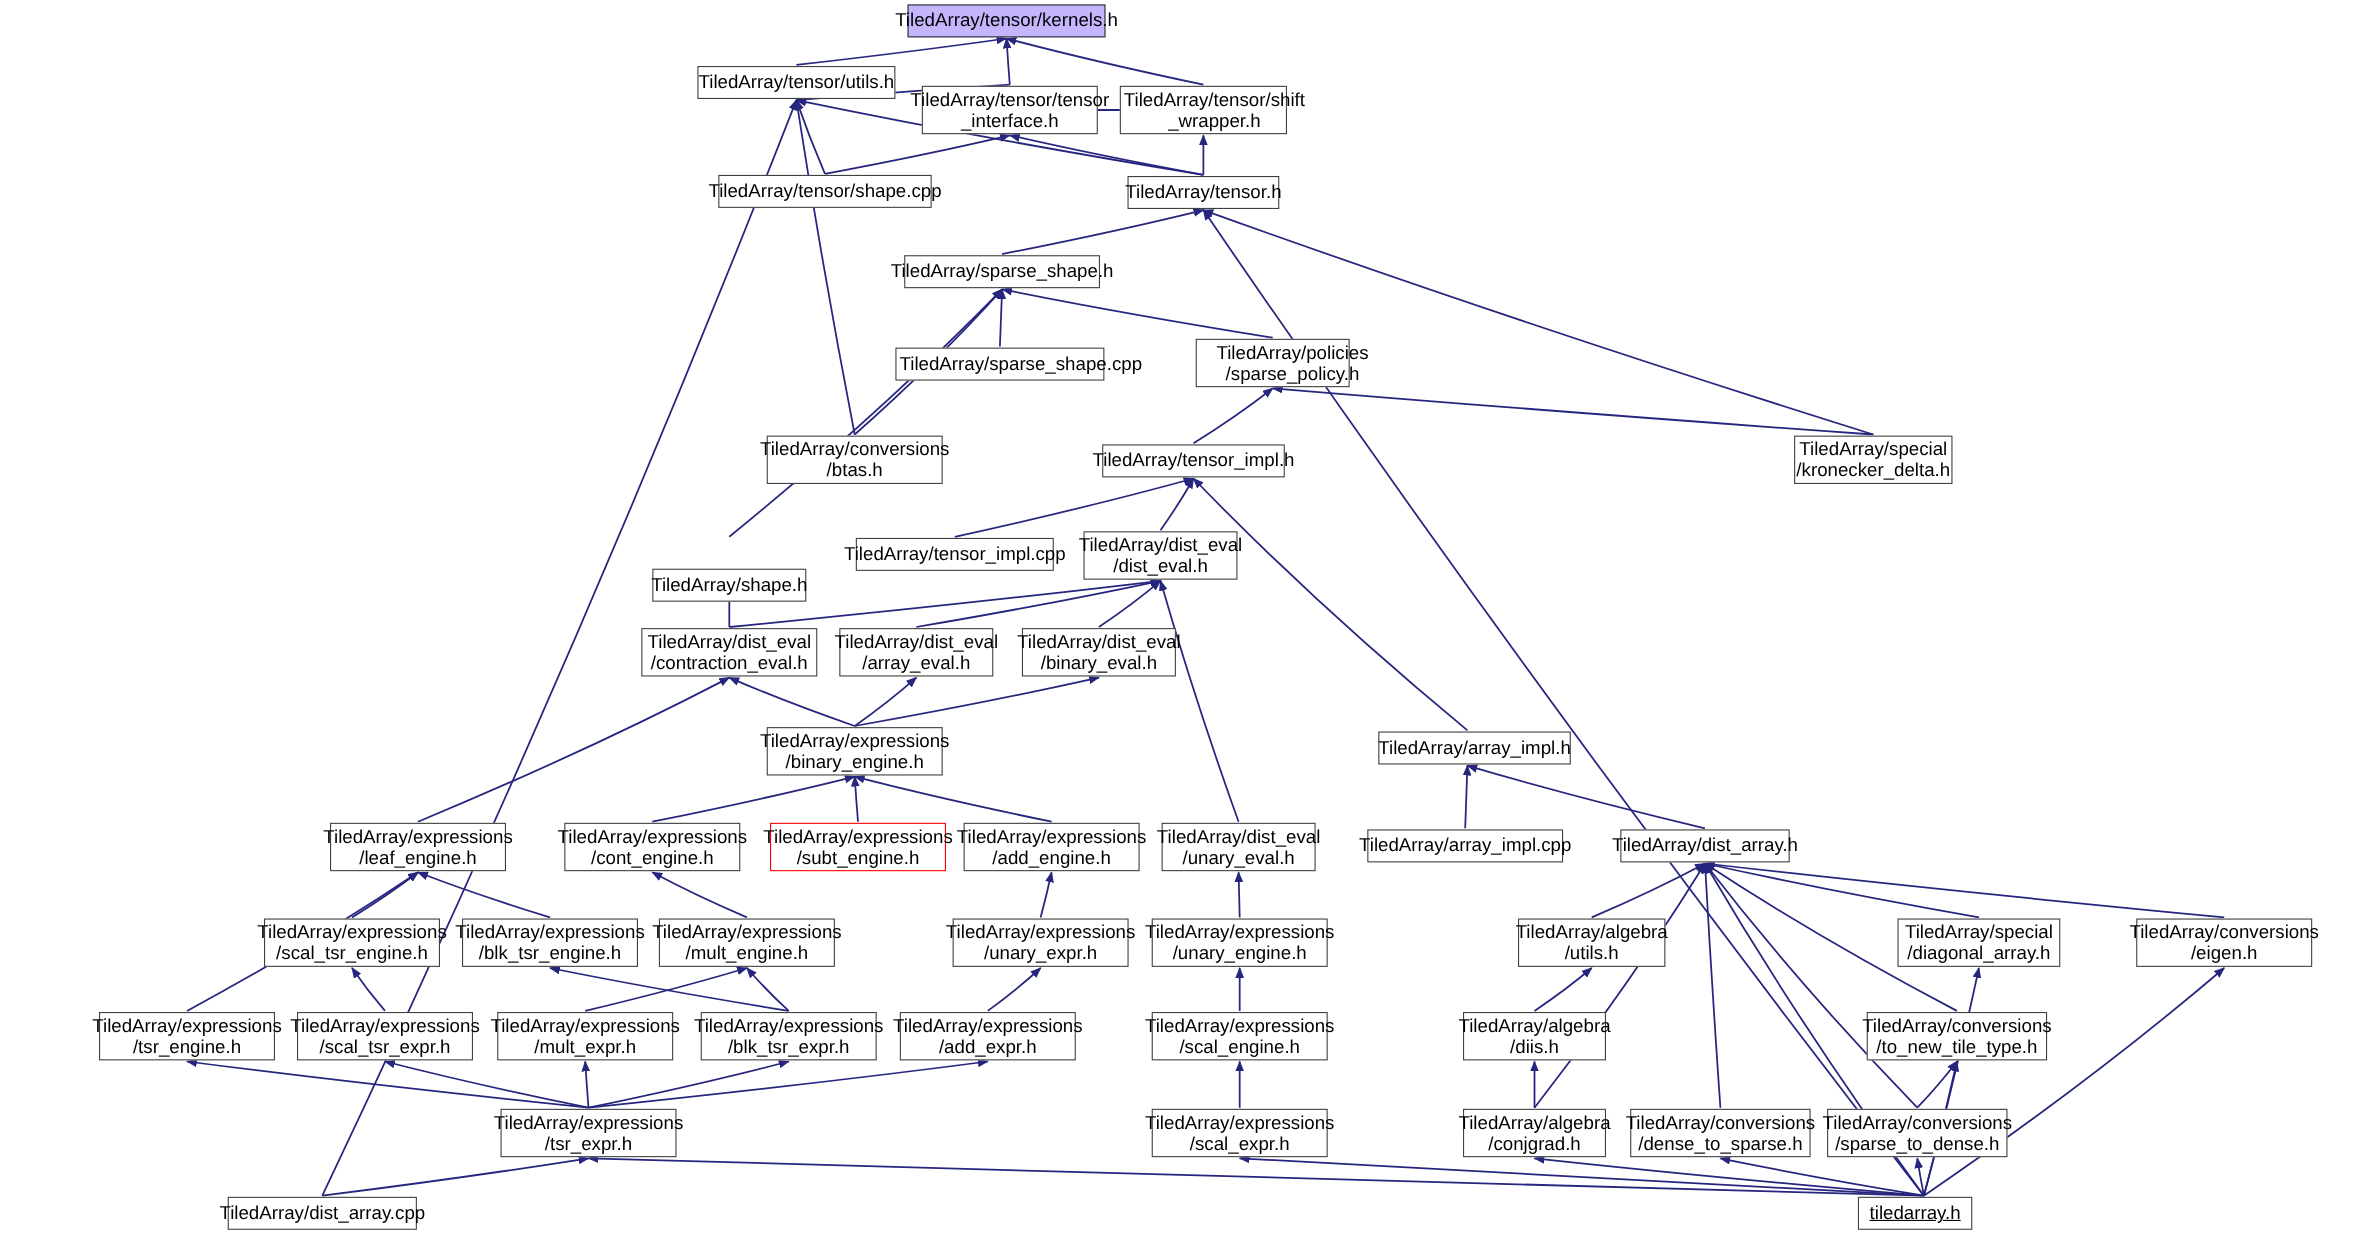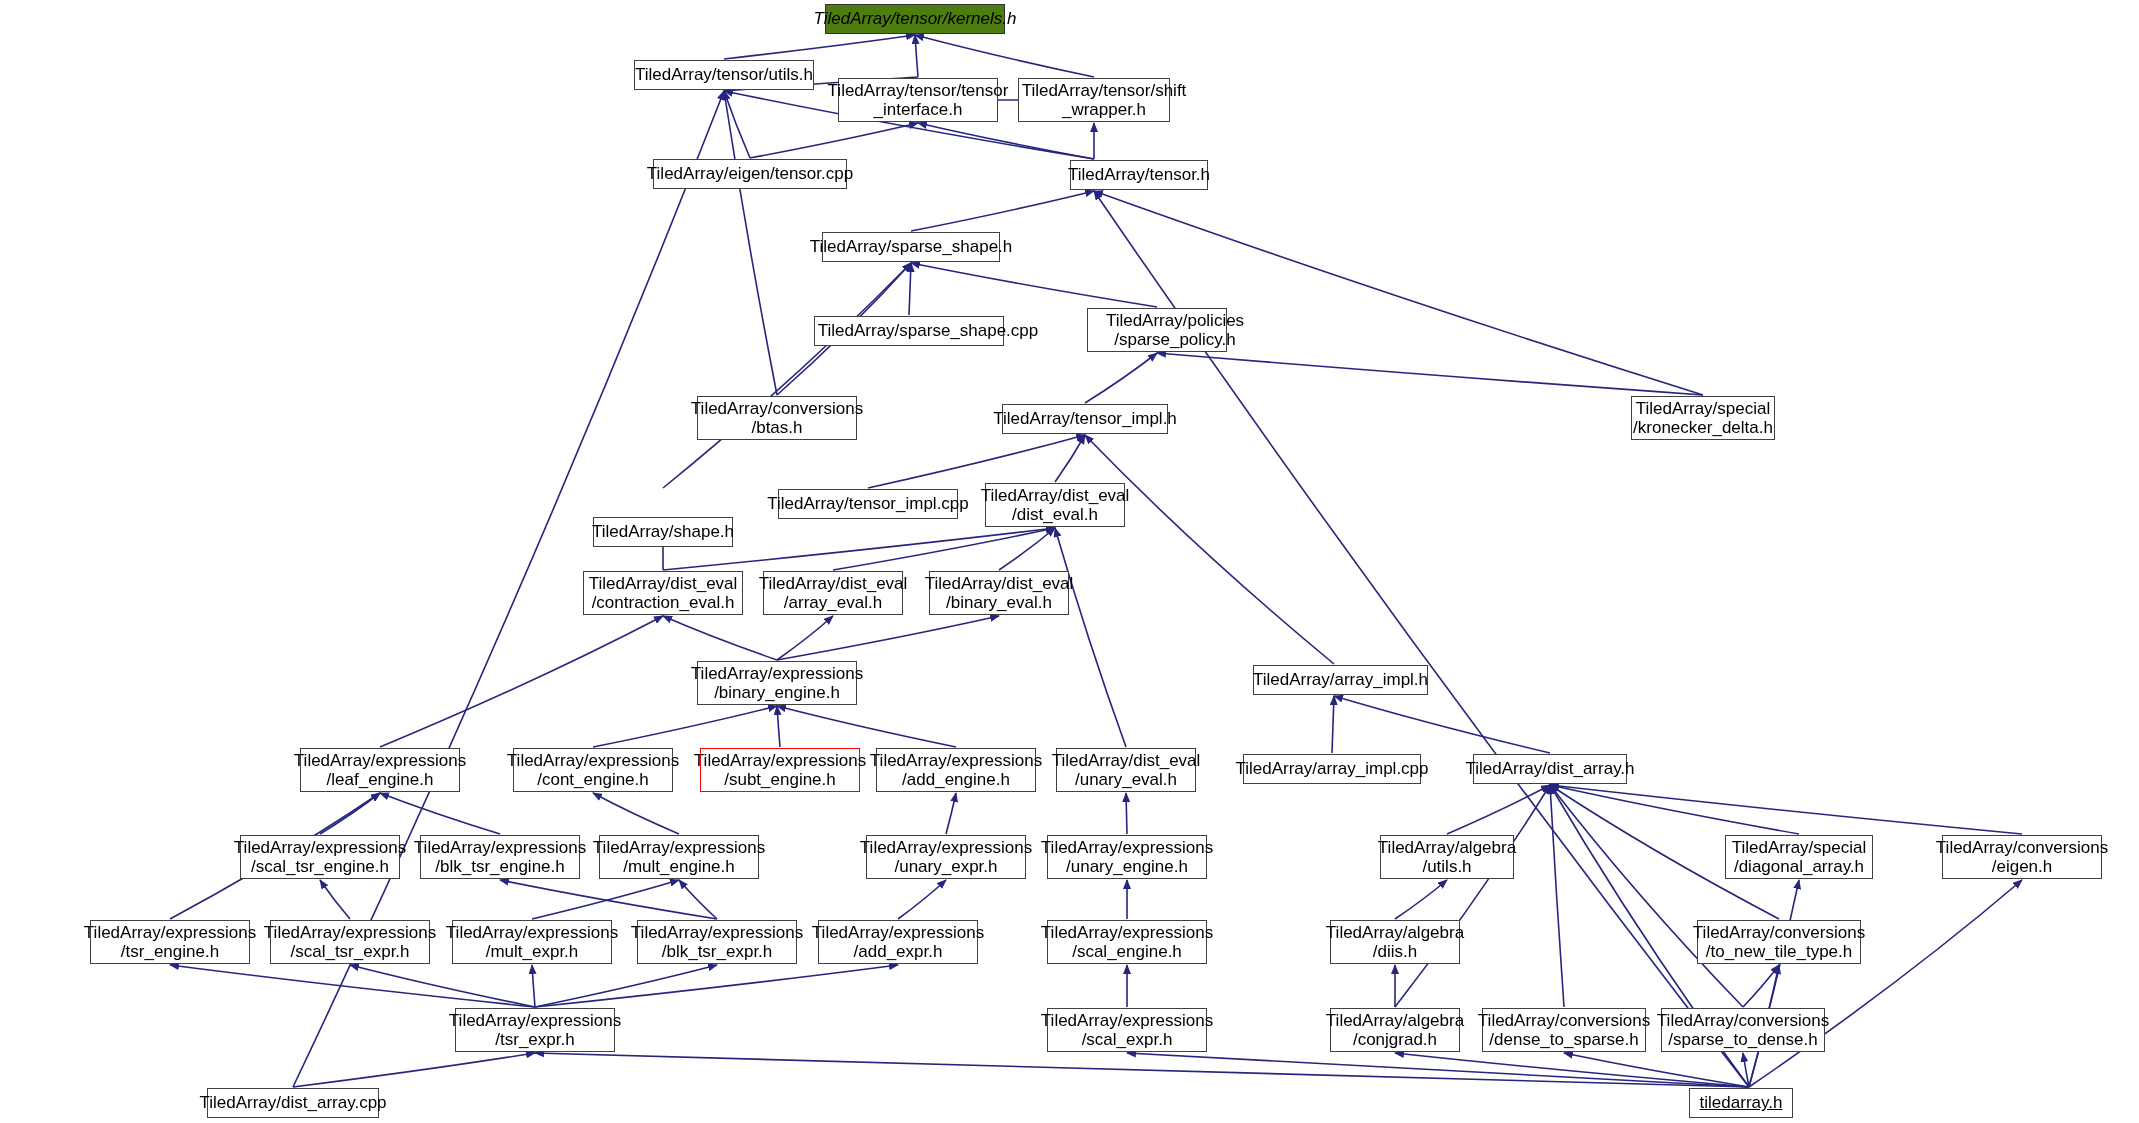--- a/index.html
+++ b/index.html
@@ -20,21 +20,21 @@
     color:#000000;
     font-size:17px;
     line-height:1.12;
     text-align:center;
     display:flex;
     align-items:center;
     justify-content:center;
     white-space:pre;
     z-index:5;
   }
-  .node.root{background:#4d7c0f;border-color:#303030;font-style:italic;}
+  .node.root{background:#c4b5fd;border-color:#303030;}
   .node.highlight{border:1.5px solid #ff0000;}
 </style>
 </head>
 <body>
 
 <div id="canvas">
   <svg id="edges" viewBox="0 0 2139 1123" xmlns="http://www.w3.org/2000/svg">
     <defs>
       <marker id="arw" markerWidth="10" markerHeight="8" refX="9" refY="4" orient="auto" markerUnits="userSpaceOnUse">
         <path d="M0,0 L10,4 L0,8 Z" fill="#26267f"></path>
@@ -119,22 +119,22 @@
         <path d="M1749,1087 Q1400.5,639 1094,191" marker-end="url(#arw)" stroke="#26267f"></path>
       </g>
   </svg>
   <div id="nodes-layer">
       <div class="node root" style="left: 825px; top: 4px; width: 180px; height: 30px;">TiledArray/tensor/kernels.h</div>
       <div class="node" style="left: 634px; top: 60px; width: 180px; height: 30px;">TiledArray/tensor/utils.h</div>
       <div class="node" style="left: 838px; top: 78px; width: 160px; height: 44px;">TiledArray/tensor/tensor
 _interface.h</div>
       <div class="node" style="left: 1018px; top: 78px; width: 152px; height: 44px; padding-left: 20px;">TiledArray/tensor/shift
 _wrapper.h</div>
-      <div class="node" style="left: 653px; top: 159px; width: 194px; height: 30px;">TiledArray/eigen/tensor.cpp</div>
-      <div class="node" style="left: 1025px; top: 160px; width: 138px; height: 30px; margin-left: 45px;">TiledArray/tensor.h</div>
+      <div class="node" style="left: 653px; top: 159px; width: 194px; height: 30px;">TiledArray/tensor/shape.cpp</div>
+      <div class="node" style="left: 1025px; top: 160px; width: 138px; height: 30px;">TiledArray/tensor.h</div>
       <div class="node" style="left: 822px; top: 232px; width: 178px; height: 30px;">TiledArray/sparse_shape.h</div>
       <div class="node" style="left: 814px; top: 316px; width: 190px; height: 30px; padding-left: 38px;">TiledArray/sparse_shape.cpp</div>
       <div class="node" style="left: 1087px; top: 308px; width: 140px; height: 44px; padding-left: 36px;">TiledArray/policies
 /sparse_policy.h</div>
       <div class="node" style="left: 1631px; top: 396px; width: 144px; height: 44px;">TiledArray/special
 /kronecker_delta.h</div>
       <div class="node" style="left: 697px; top: 396px; width: 160px; height: 44px;">TiledArray/conversions
 /btas.h</div>
       <div class="node" style="left: 1002px; top: 404px; width: 166px; height: 30px;">TiledArray/tensor_impl.h</div>
       <div class="node" style="left: 593px; top: 517px; width: 140px; height: 30px;">TiledArray/shape.h</div>

